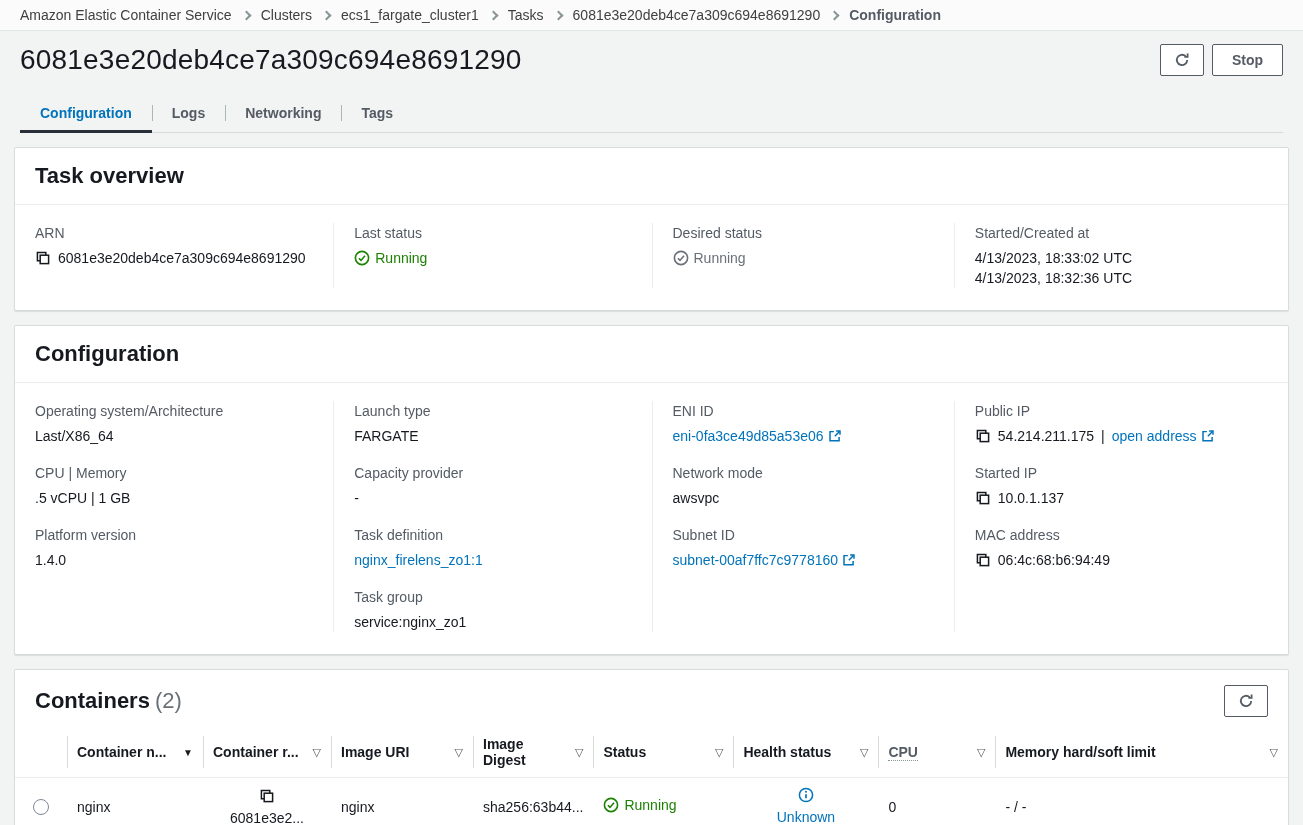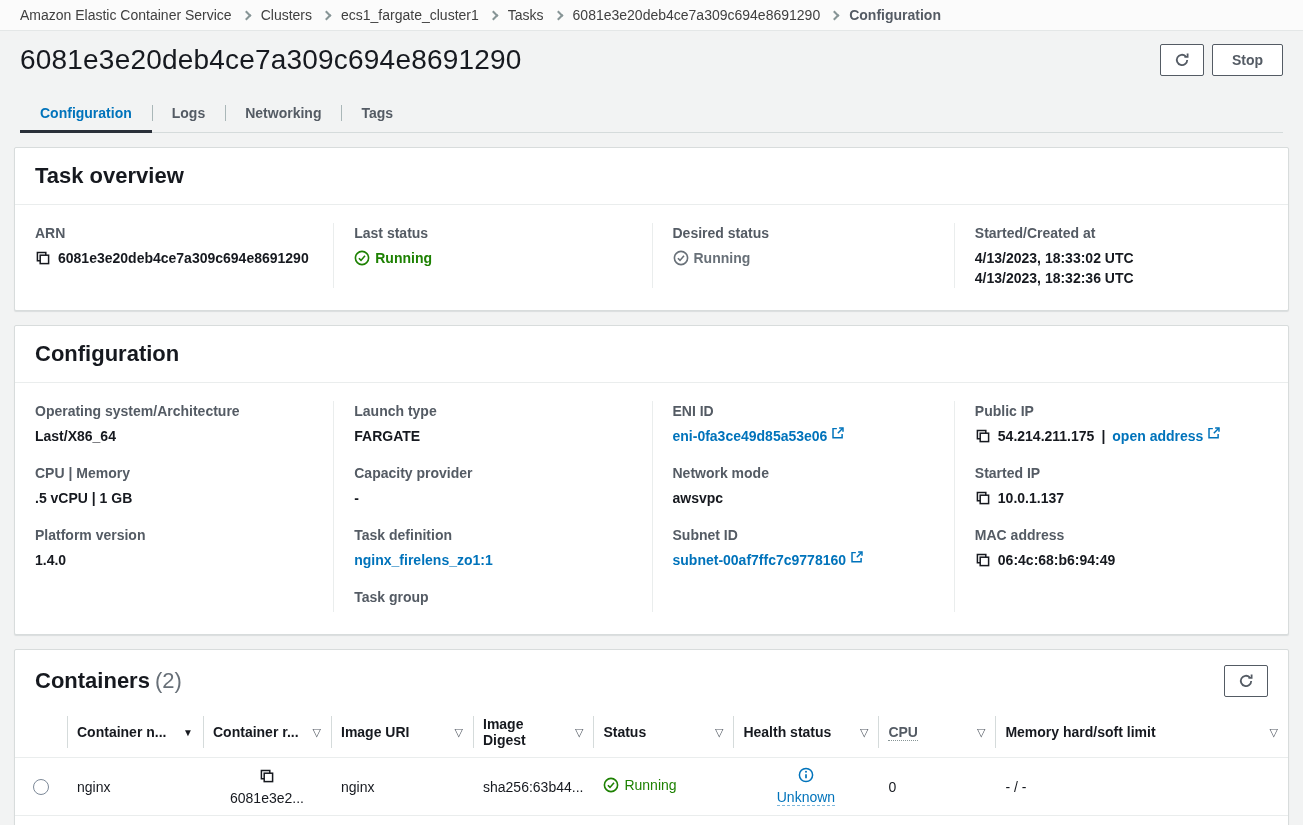--- a/index.html
+++ b/index.html
@@ -72,25 +72,25 @@
     font-size:22px; font-weight:700; color:#16191f;
     display:flex; justify-content:space-between; align-items:center;
   }
   .card-count { color:#687078; font-weight:400; margin-left:5px; }
   .card-body { padding:18px 0 22px 0; }
 
   .col-grid { display:grid; grid-template-columns:1fr 1fr 0.95fr 1.05fr; }
   .col { padding:0 20px; }
   .col + .col { border-left:1px solid #eaeded; }
 
-  .field { margin-bottom:17px;font-weight:bold; }
+  .field { margin-bottom:17px; }
   .field:last-child { margin-bottom:0; }
   .field-label { color:#545b64; margin-bottom:5px; line-height:20px; }
   .field-value { color:#16191f; line-height:20px; display:flex; align-items:center; gap:7px; flex-wrap:wrap; }
-  .link { color:#0073bb; cursor:pointer; display:inline-flex; align-items:flex-start; gap:4px; }
+  .link { color:#0073bb; cursor:pointer; display:inline-flex; align-items:center; gap:4px; }
 
   .status { display:inline-flex; align-items:center; gap:5px; }
   .status-green { color:#1d8102; }
   .status-gray { color:#687078; }
   .health-link { color:#0073bb; border-bottom:1px dashed rgba(0,115,187,.5); cursor:pointer; }
 
   .icon { display:inline-flex; align-items:center; }
   .copy-btn { cursor:pointer; display:inline-flex; }
 
   
@@ -274,20 +274,21 @@
           <div class="field-value">-</div>
         </div>
         <div class="field">
           <div class="field-label">Task definition</div>
           <div class="field-value">
             <span class="link">nginx_firelens_zo1:1</span>
           </div>
         </div>
         <div class="field">
           <div class="field-label">Task group</div>
+          <div class="field-value">service:nginx_zo1</div>
         </div>
       </div>
 
       <div class="col">
         <div class="field">
           <div class="field-label">ENI ID</div>
           <div class="field-value">
             <span class="link">
               <span>eni-0fa3ce49d85a53e06</span>
               <span class="icon">

